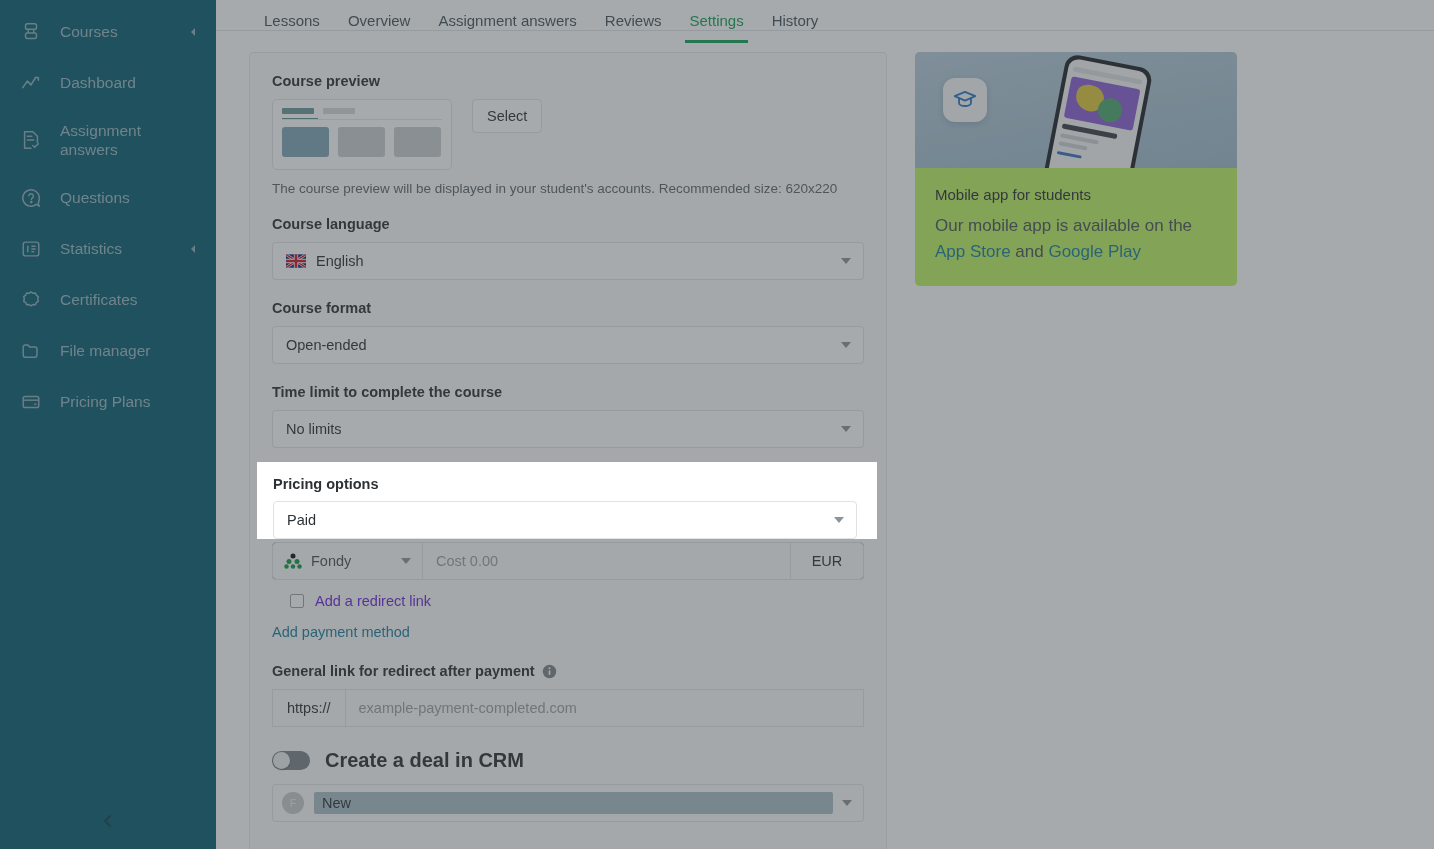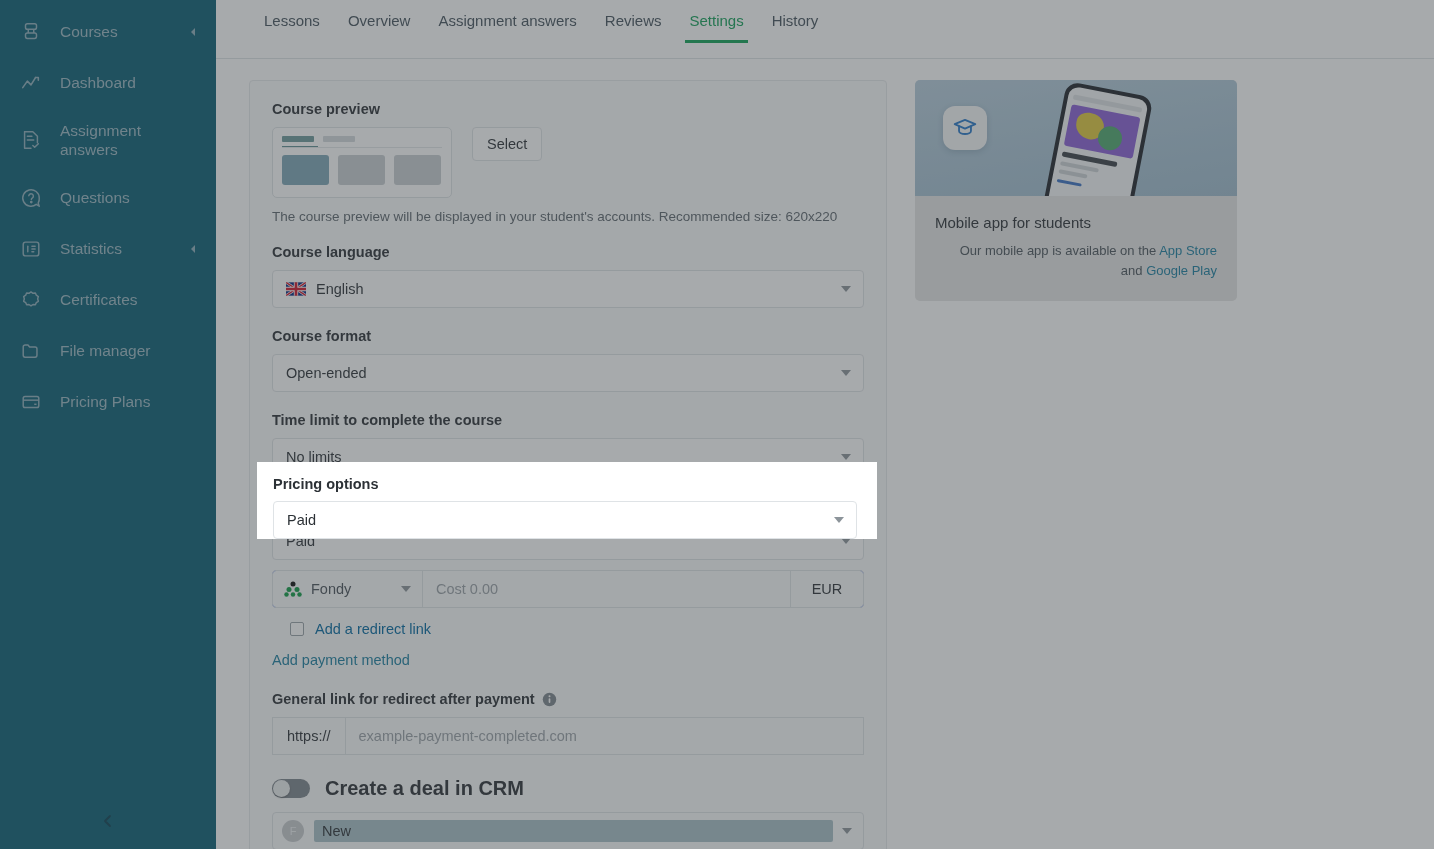--- a/index.html
+++ b/index.html
@@ -54,21 +54,21 @@
   .sidebar-collapse svg { width: 16px; height: 16px; color: #0c3f50; }
 
   
   .main {
     position: absolute; left: 216px; top: 0;
     width: 1218px; height: 849px;
     background: #ffffff;
   }
 
   .tabbar {
-    height: 59px;
+    height: 31px;
     border-bottom: 1px solid #dfe3e6;
     display: flex; align-items: flex-start;
     padding: 0 0 0 34px;
   }
   .tab {
     position: relative;
     padding: 12px 14px 13px 14px;
     font-size: 15px;
     color: #46535d;
     cursor: pointer;
@@ -191,21 +191,21 @@
     font-size: 14.5px; color: #2c3136;
     background: #fafbfb;
   }
 
   .check-row { display: flex; align-items: center; margin-top: 13px; padding-left: 18px; }
   .cbox {
     width: 14px; height: 14px; flex: 0 0 14px;
     border: 1px solid #9aa2a8; border-radius: 2px;
     background: #fff; margin-right: 11px; cursor: pointer;
   }
-  .check-label { font-size: 14.5px; color: #0369a1; }
+  .check-label { font-size: 14.5px; color: #6d28d9; }
 
   .link { color: #1c7fa0; font-size: 14.5px; cursor: pointer; text-decoration: none; }
   .link-block { display: inline-block; margin-top: 15px; }
 
   .label-with-info { display: flex; align-items: center; gap: 7px; margin-top: 22px; margin-bottom: 10px; }
   .label-with-info .field-label { margin: 0; }
   .info-ico { width: 15px; height: 15px; display: block; }
 
   .url-row {
     display: flex; height: 38px; margin-top: 0;
@@ -258,21 +258,21 @@
   .crm-select .caret {
     position: absolute; right: 11px; top: 50%; margin-top: -3px;
     width: 0; height: 0;
     border-left: 5px solid transparent; border-right: 5px solid transparent;
     border-top: 6px solid #8c949a;
   }
 
   
   .side-card {
     width: 322px;
-    background: #e5e5e5;
+    background: #bef264;
     border-radius: 5px;
     overflow: hidden;
     align-self: flex-start;
   }
   .side-hero {
     height: 116px;
     background: linear-gradient(170deg, #b7cddc 0%, #a9c3d4 55%, #9fbbcd 100%);
     position: relative; overflow: hidden;
   }
   .phone {
@@ -302,21 +302,21 @@
     position: absolute; left: 28px; top: 26px;
     width: 44px; height: 44px;
     background: #f6f7f8; border-radius: 12px;
     display: flex; align-items: center; justify-content: center;
     box-shadow: 0 2px 6px rgba(30,50,70,.18);
   }
   .app-badge svg { width: 26px; height: 26px; color: #2878c8; }
 
   .side-body { padding: 18px 20px 20px 20px; }
   .side-title { font-size: 15px; color: #2c3136; margin-bottom: 10px; }
-  .side-text { font-size: 13px; color: #4b545b; line-height: 1.55; text-align: right; }
+  .side-text { font-size: 17px; color: #4b545b; line-height: 1.55; }
   .side-text a { color: #1c7fa0; text-decoration: none; cursor: pointer; }
   .spotlight {
     position: absolute;
     left: 257px; top: 462px;
     width: 620px; height: 77px;
     background: transparent;
     box-shadow: 0 0 0 9999px rgba(60,66,71,0.45);
     z-index: 41; pointer-events: none;
   }
   .spot-inner {

